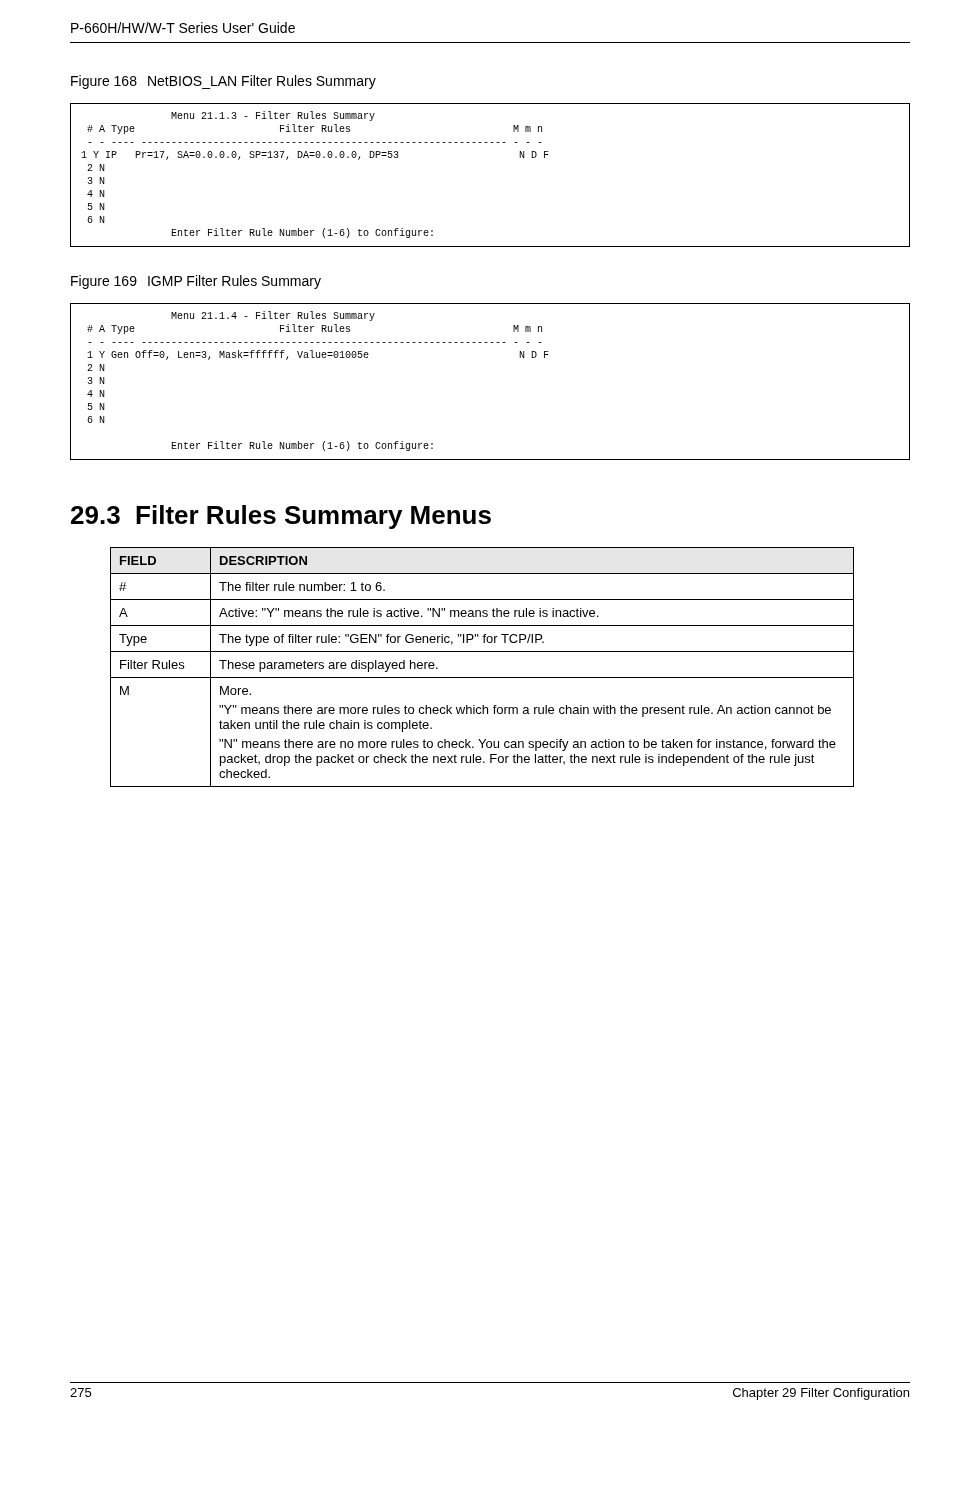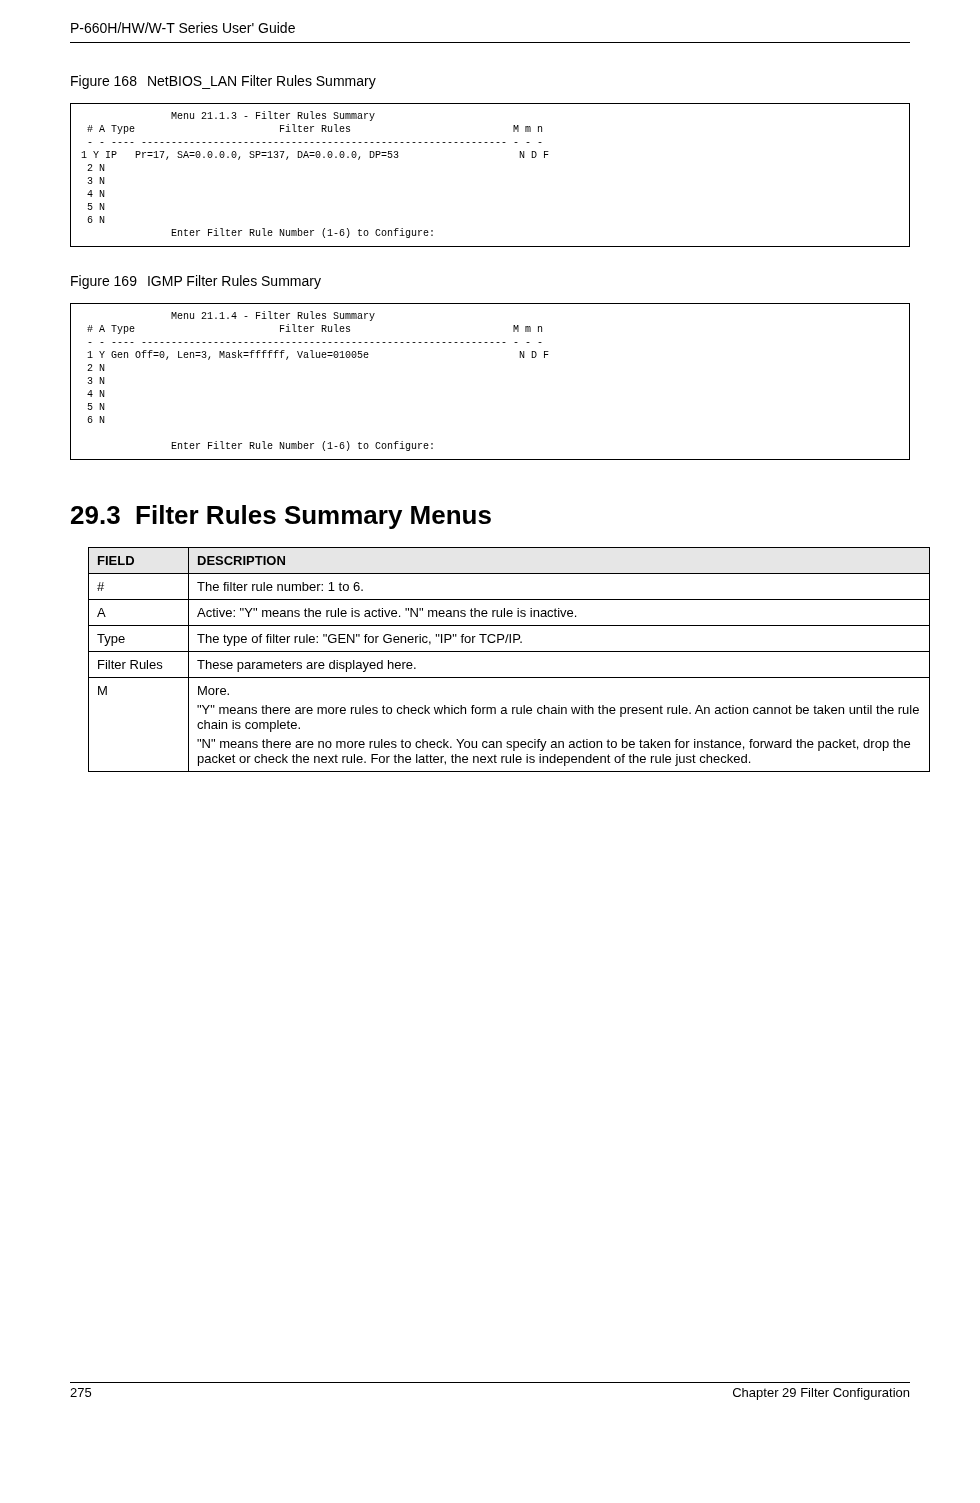--- a/index.html
+++ b/index.html
@@ -57,22 +57,22 @@
   }
   .table-caption {
     font-family: Arial, Helvetica, sans-serif;
     font-size: 14px;
     margin: 10px 0 8px 30px;
   }
   .table-caption b { font-weight: bold; }
   .table-caption .tablabel { margin-right: 10px; }
   table.abbr {
     border-collapse: collapse;
-    margin-left: 18px;
-    width: 842px;
+    margin-left: 40px;
+    width: 744px;
   }
   table.abbr th, table.abbr td {
     border: 1px solid #000;
     padding: 5px 8px;
     font-size: 13px;
     text-align: left;
     vertical-align: top;
   }
   table.abbr th {
     background: #e6e6e6;

